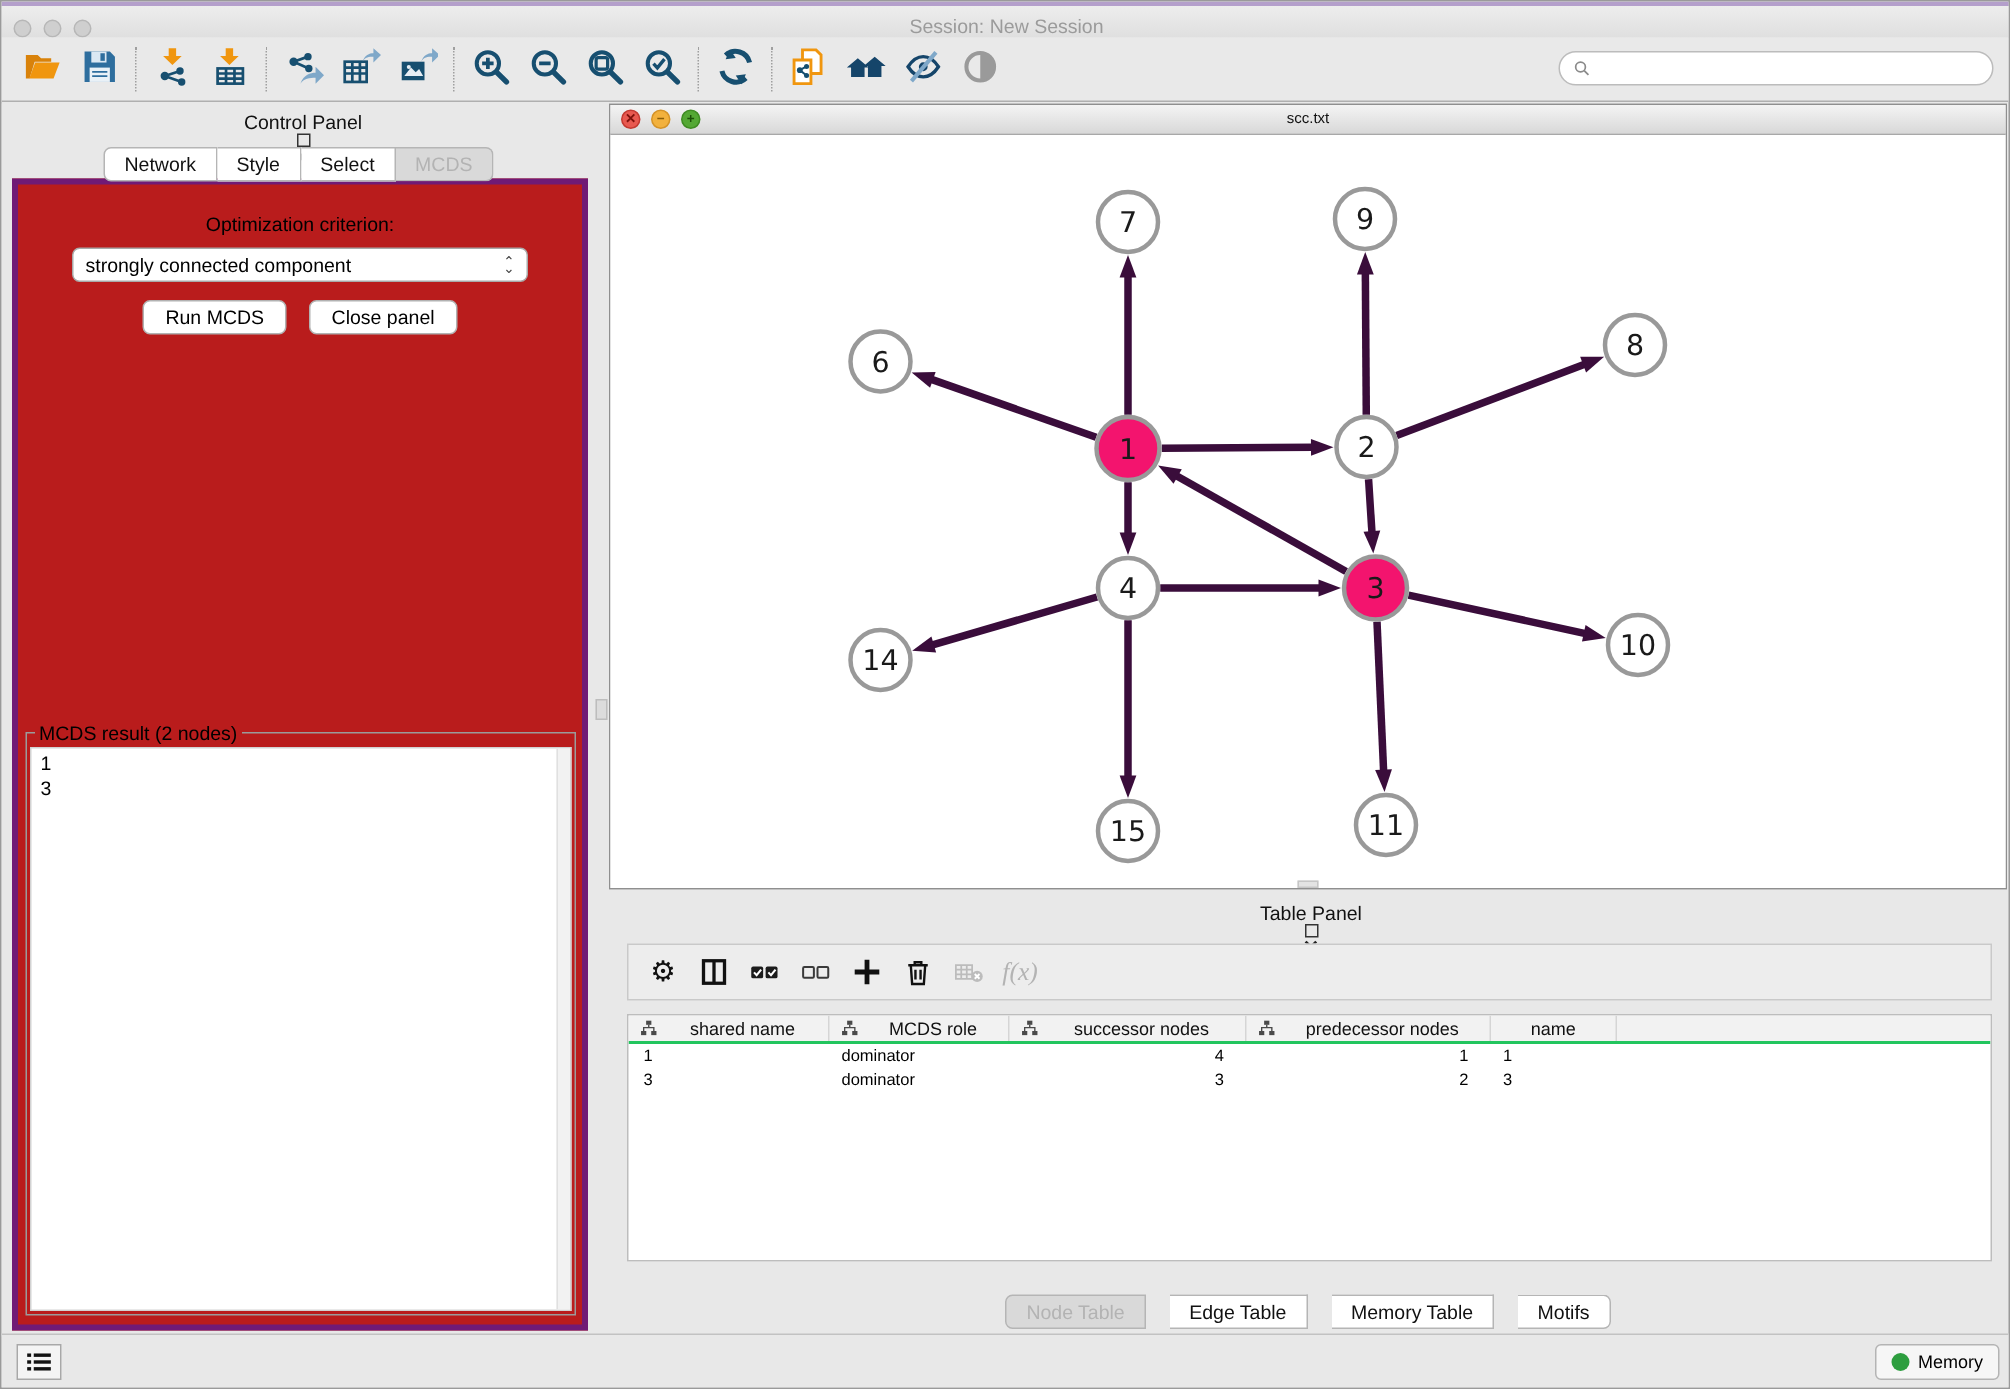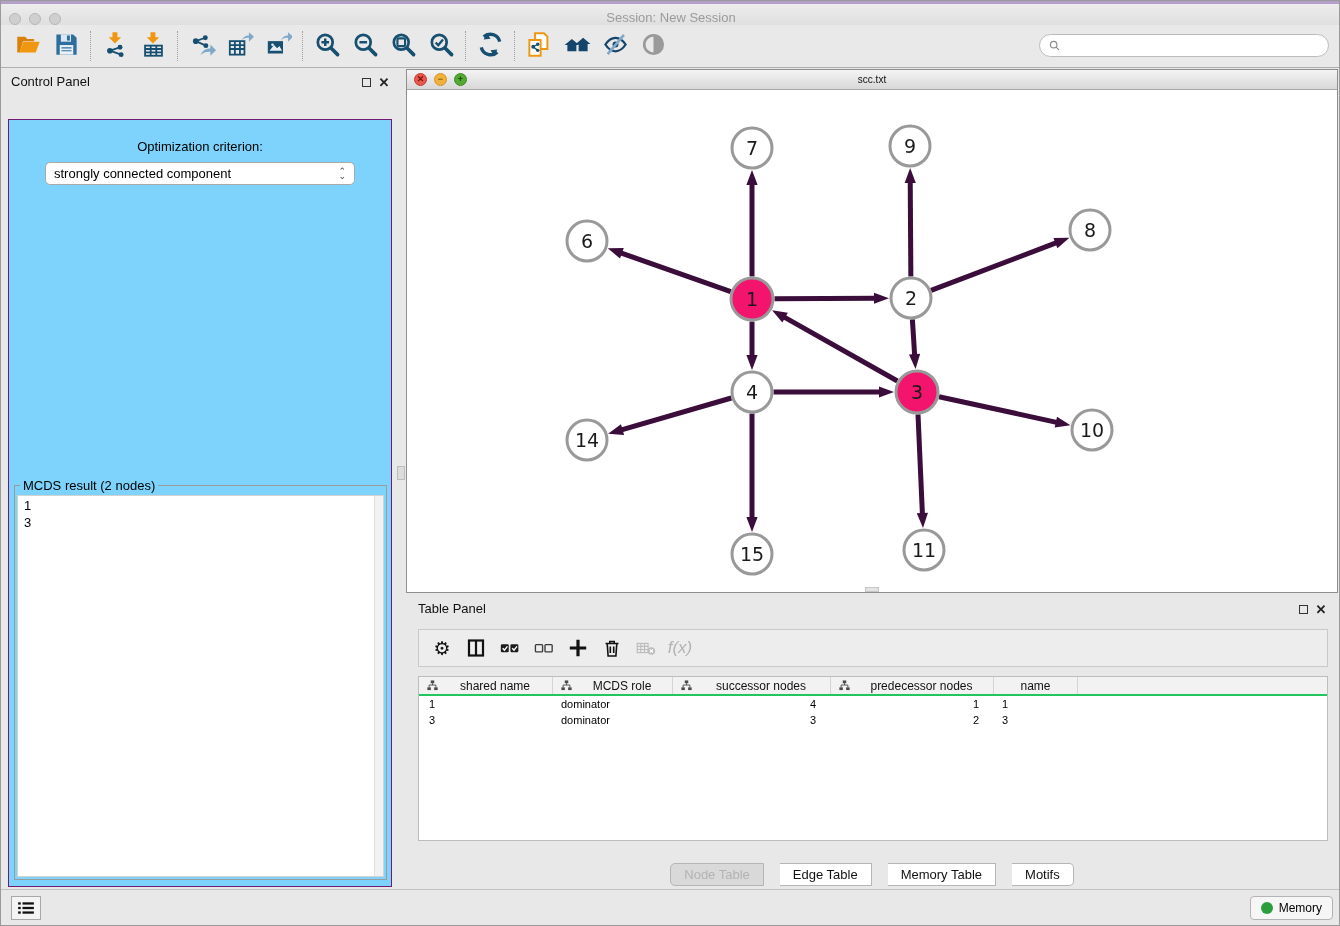--- a/index.html
+++ b/index.html
@@ -19,38 +19,38 @@
                   border-bottom:1px solid #afafaf; display:flex; align-items:center; padding-left:8px; }
   .tb-btn { width:38px; height:34px; display:flex; align-items:center; justify-content:center; background:none; border:none; cursor:pointer; }
   .tb-btn svg { width:27px; height:27px; }
   .tb-sep { width:1px; height:30px; margin:0 5px; border-left:1px dotted #9f9f9f; }
   #search-wrap { position:absolute; right:12px; top:9px; width:290px; height:23px; background:#fff;
                  border:1px solid #bcbcbc; border-radius:12px; display:flex; align-items:center; padding:0 8px; }
   #search-wrap svg { width:13px; height:13px; flex:none; }
   #search-input { border:none; outline:none; flex:1; font-size:12px; margin-left:5px; background:transparent; }
 
   
-  .panel-head { display:flex; align-items:flex-start; font-size:13px; color:#111; }
+  .panel-head { display:flex; align-items:center; font-size:13px; color:#111;flex-direction:column; }
   .panel-head .spacer { flex:1; }
   .mini-icon { width:18px; height:16px; display:flex; align-items:center; justify-content:center; cursor:pointer; }
   .float-glyph { width:9px; height:9px; border:1.5px solid #333; display:inline-block; }
   .close-glyph { font-size:13px; font-weight:bold; color:#222; line-height:1; }
 
   .tab-row { display:flex; justify-content:center; }
   .tab { padding:3px 13px; font-size:13px; background:#fff; border:1px solid #b5b5b5; border-left:none;
          color:#111; cursor:pointer; white-space:nowrap; }
   .tab:first-child { border-left:1px solid #b5b5b5; border-radius:5px 0 0 5px; }
   .tab:last-child { border-radius:0 5px 5px 0; }
   .tab.active { background:#d9d9d9; color:#b3b3b3; }
 
   
   #control-panel { position:absolute; left:0; top:68px; width:396px; height:822px; background:#e8e8e8; }
   #cp-head { position:absolute; left:10px; right:4px; top:5px; height:18px; }
   #cp-tabs { position:absolute; left:0; right:0; top:29px; z-index:2; }
-  #cp-content { position:absolute; left:7px; right:5px; top:50px; bottom:4px; border:1px solid #701a75; background:#7dd3fc; }
+  #cp-content { position:absolute; left:7px; right:5px; top:50px; bottom:4px; border:4px solid #701a75; background:#b91c1c; }
   #opt-label { text-align:center; margin-top:19px; font-size:13px; }
   #opt-select { margin:8px 36px 0 36px; height:23px; background:#fff; border:1px solid #a9a9a9; border-radius:5px;
                 display:flex; align-items:center; font-size:13px; padding:0 8px; cursor:pointer; }
   #opt-select .sel-text { flex:1; }
   .stepper { display:flex; flex-direction:column; align-items:center; line-height:0.55; color:#444; font-size:9px; }
   #cp-buttons { display:flex; justify-content:center; gap:15px; margin-top:12px; }
   .cp-btn { font-size:13px; padding:3px 14px; background:#fff; border:1px solid #b2b2b2; border-radius:5px; cursor:pointer; }
   #result-box { position:absolute; left:5px; right:4px; bottom:6px; top:358px; border:1px solid #9b9b9b; padding:2px; }
   #result-box legend { font-size:13px; padding:0 3px; margin-left:3px; }
   #result-area { position:relative; width:100%; height:100%; background:#fff; border:1px solid #d2d2d2; overflow:hidden; }
@@ -74,21 +74,21 @@
   #h-grip { position:absolute; left:458px; bottom:0px; width:14px; height:5px; background:#e3e3e3; border:1px solid #c6c6c6; }
 
   
   #table-panel { position:absolute; left:405px; top:595px; width:932px; height:293px; background:#e8e8e8; }
   #tp-head { position:absolute; left:12px; right:8px; top:5px; height:18px; }
   #tp-toolbar { position:absolute; left:12px; right:10px; top:33px; height:38px; border:1px solid #c9c9c9;
                 background:#ededed; display:flex; align-items:center; padding-left:8px; gap:4px; }
   .tp-btn { width:30px; height:30px; display:flex; align-items:center; justify-content:center; background:none; border:none; cursor:pointer; }
   .tp-btn svg { width:20px; height:20px; }
   .gear-glyph { font-size:19px; color:#111; font-family:"DejaVu Sans", sans-serif; }
-  .fx-glyph { font-family:Liberation Sans, sans-serif; font-style:italic; font-size:17px; color:#b3b3b3; }
+  .fx-glyph { font-family:Liberation Serif, serif; font-style:italic; font-size:17px; color:#b3b3b3; }
   #data-table { position:absolute; left:12px; right:10px; top:80px; bottom:48px; background:#fff; border:1px solid #bdbdbd; overflow:hidden; }
   #table-header { display:flex; height:19px; border-bottom:2px solid #22c55e; font-size:12px; background:#f2f2f2; }
   .th-cell { display:flex; align-items:center; border-right:1px solid #d5d5d5; padding:0 4px; }
   .th-cell svg { width:11px; height:11px; margin:0 4px 0 4px; flex:none; }
   .th-label { flex:1; text-align:center; color:#111; }
   .t-row { display:flex; height:16px; font-size:11px; align-items:center; }
   .td-cell { padding:0 8px; overflow:hidden; white-space:nowrap; }
   .td-cell.right { text-align:right; padding-right:15px; }
   .td-cell.first { padding-left:10px; }
   #tp-tabs { position:absolute; left:0; right:0; bottom:3px;gap:16px; }
@@ -262,28 +262,38 @@
     <div id="cp-head" class="panel-head">
       <span>Control Panel</span>
       <span class="spacer"></span>
       <span class="mini-icon">
           <span class="float-glyph"></span>
         </span>
       <span class="mini-icon">
           <span class="close-glyph">✕</span>
         </span>
     </div>
+    <div id="cp-tabs" class="tab-row">
+        <div class="tab">Network</div>
+        <div class="tab">Style</div>
+        <div class="tab">Select</div>
+        <div class="tab active">MCDS</div>
+      </div>
     <div id="cp-content">
       <div id="opt-label">Optimization criterion:</div>
       <div id="opt-select">
         <span class="sel-text">strongly connected component</span>
         <span class="stepper">
             <span>⌃</span>
             <span>⌄</span>
           </span>
+      </div>
+      <div id="cp-buttons">
+        <button class="cp-btn">Run MCDS</button>
+        <button class="cp-btn">Close panel</button>
       </div>
       <fieldset id="result-box">
         <legend>MCDS result (2 nodes)</legend>
         <div id="result-area">
           <div id="result-lines">1
 3</div>
           <div id="result-scroll"></div>
         </div>
       </fieldset>
     </div>

